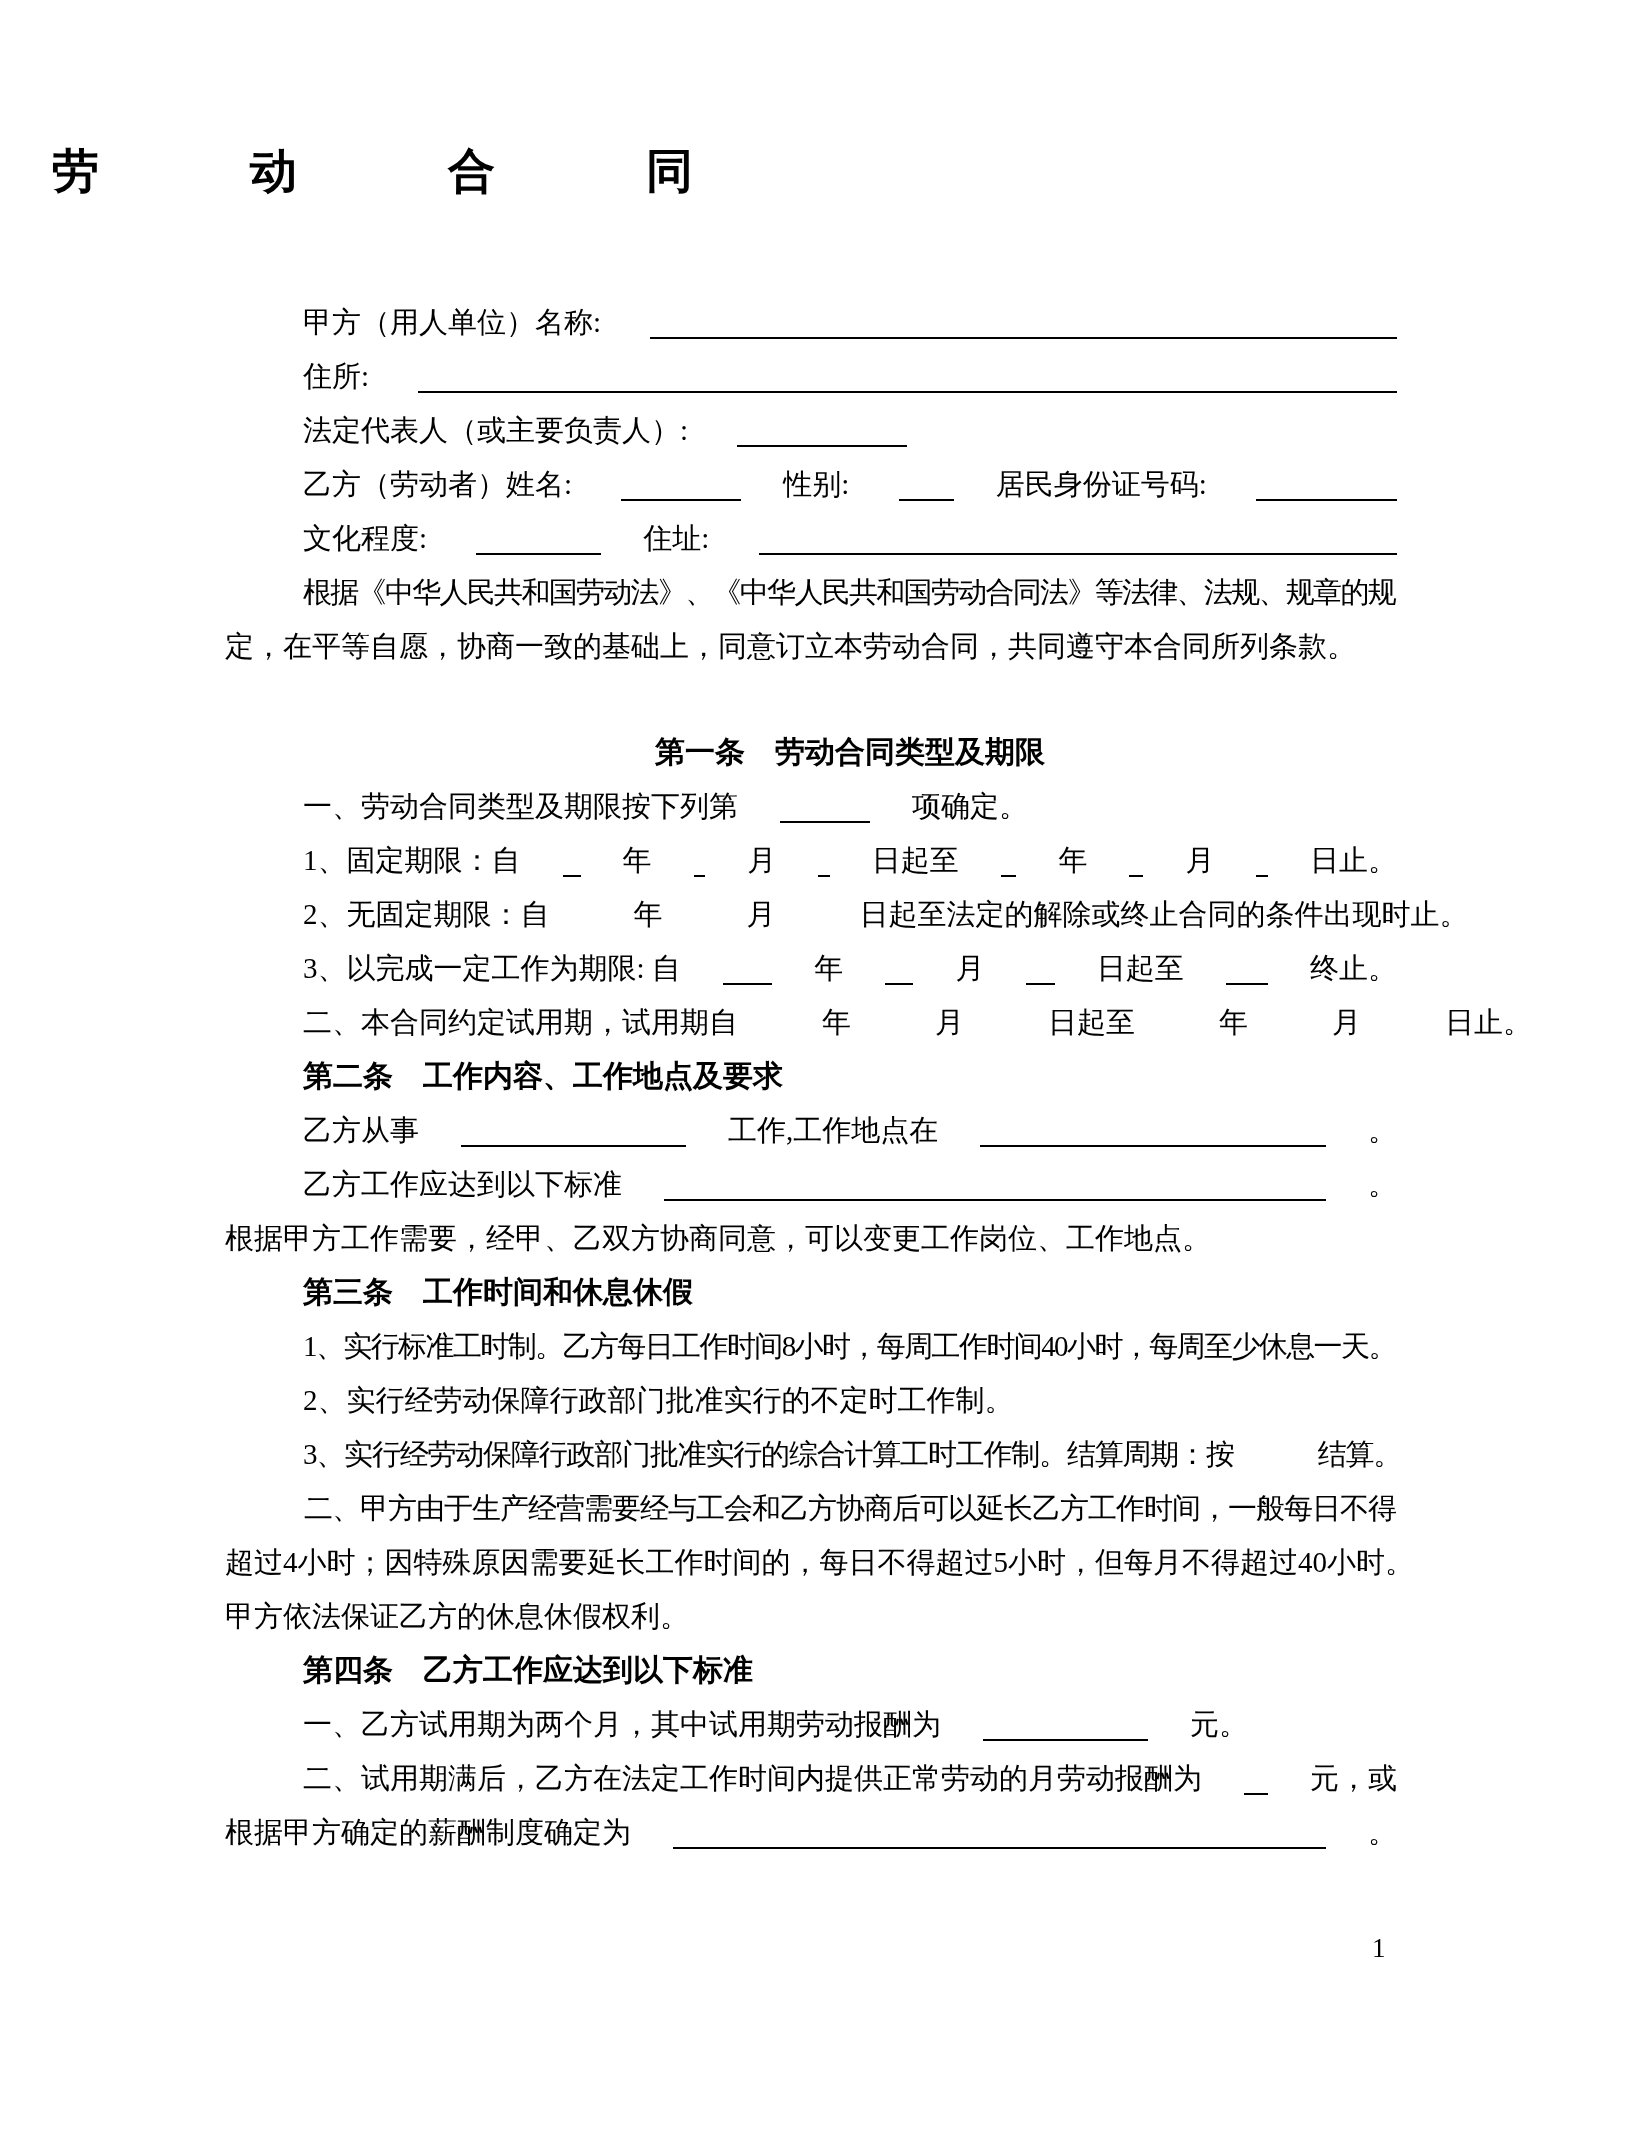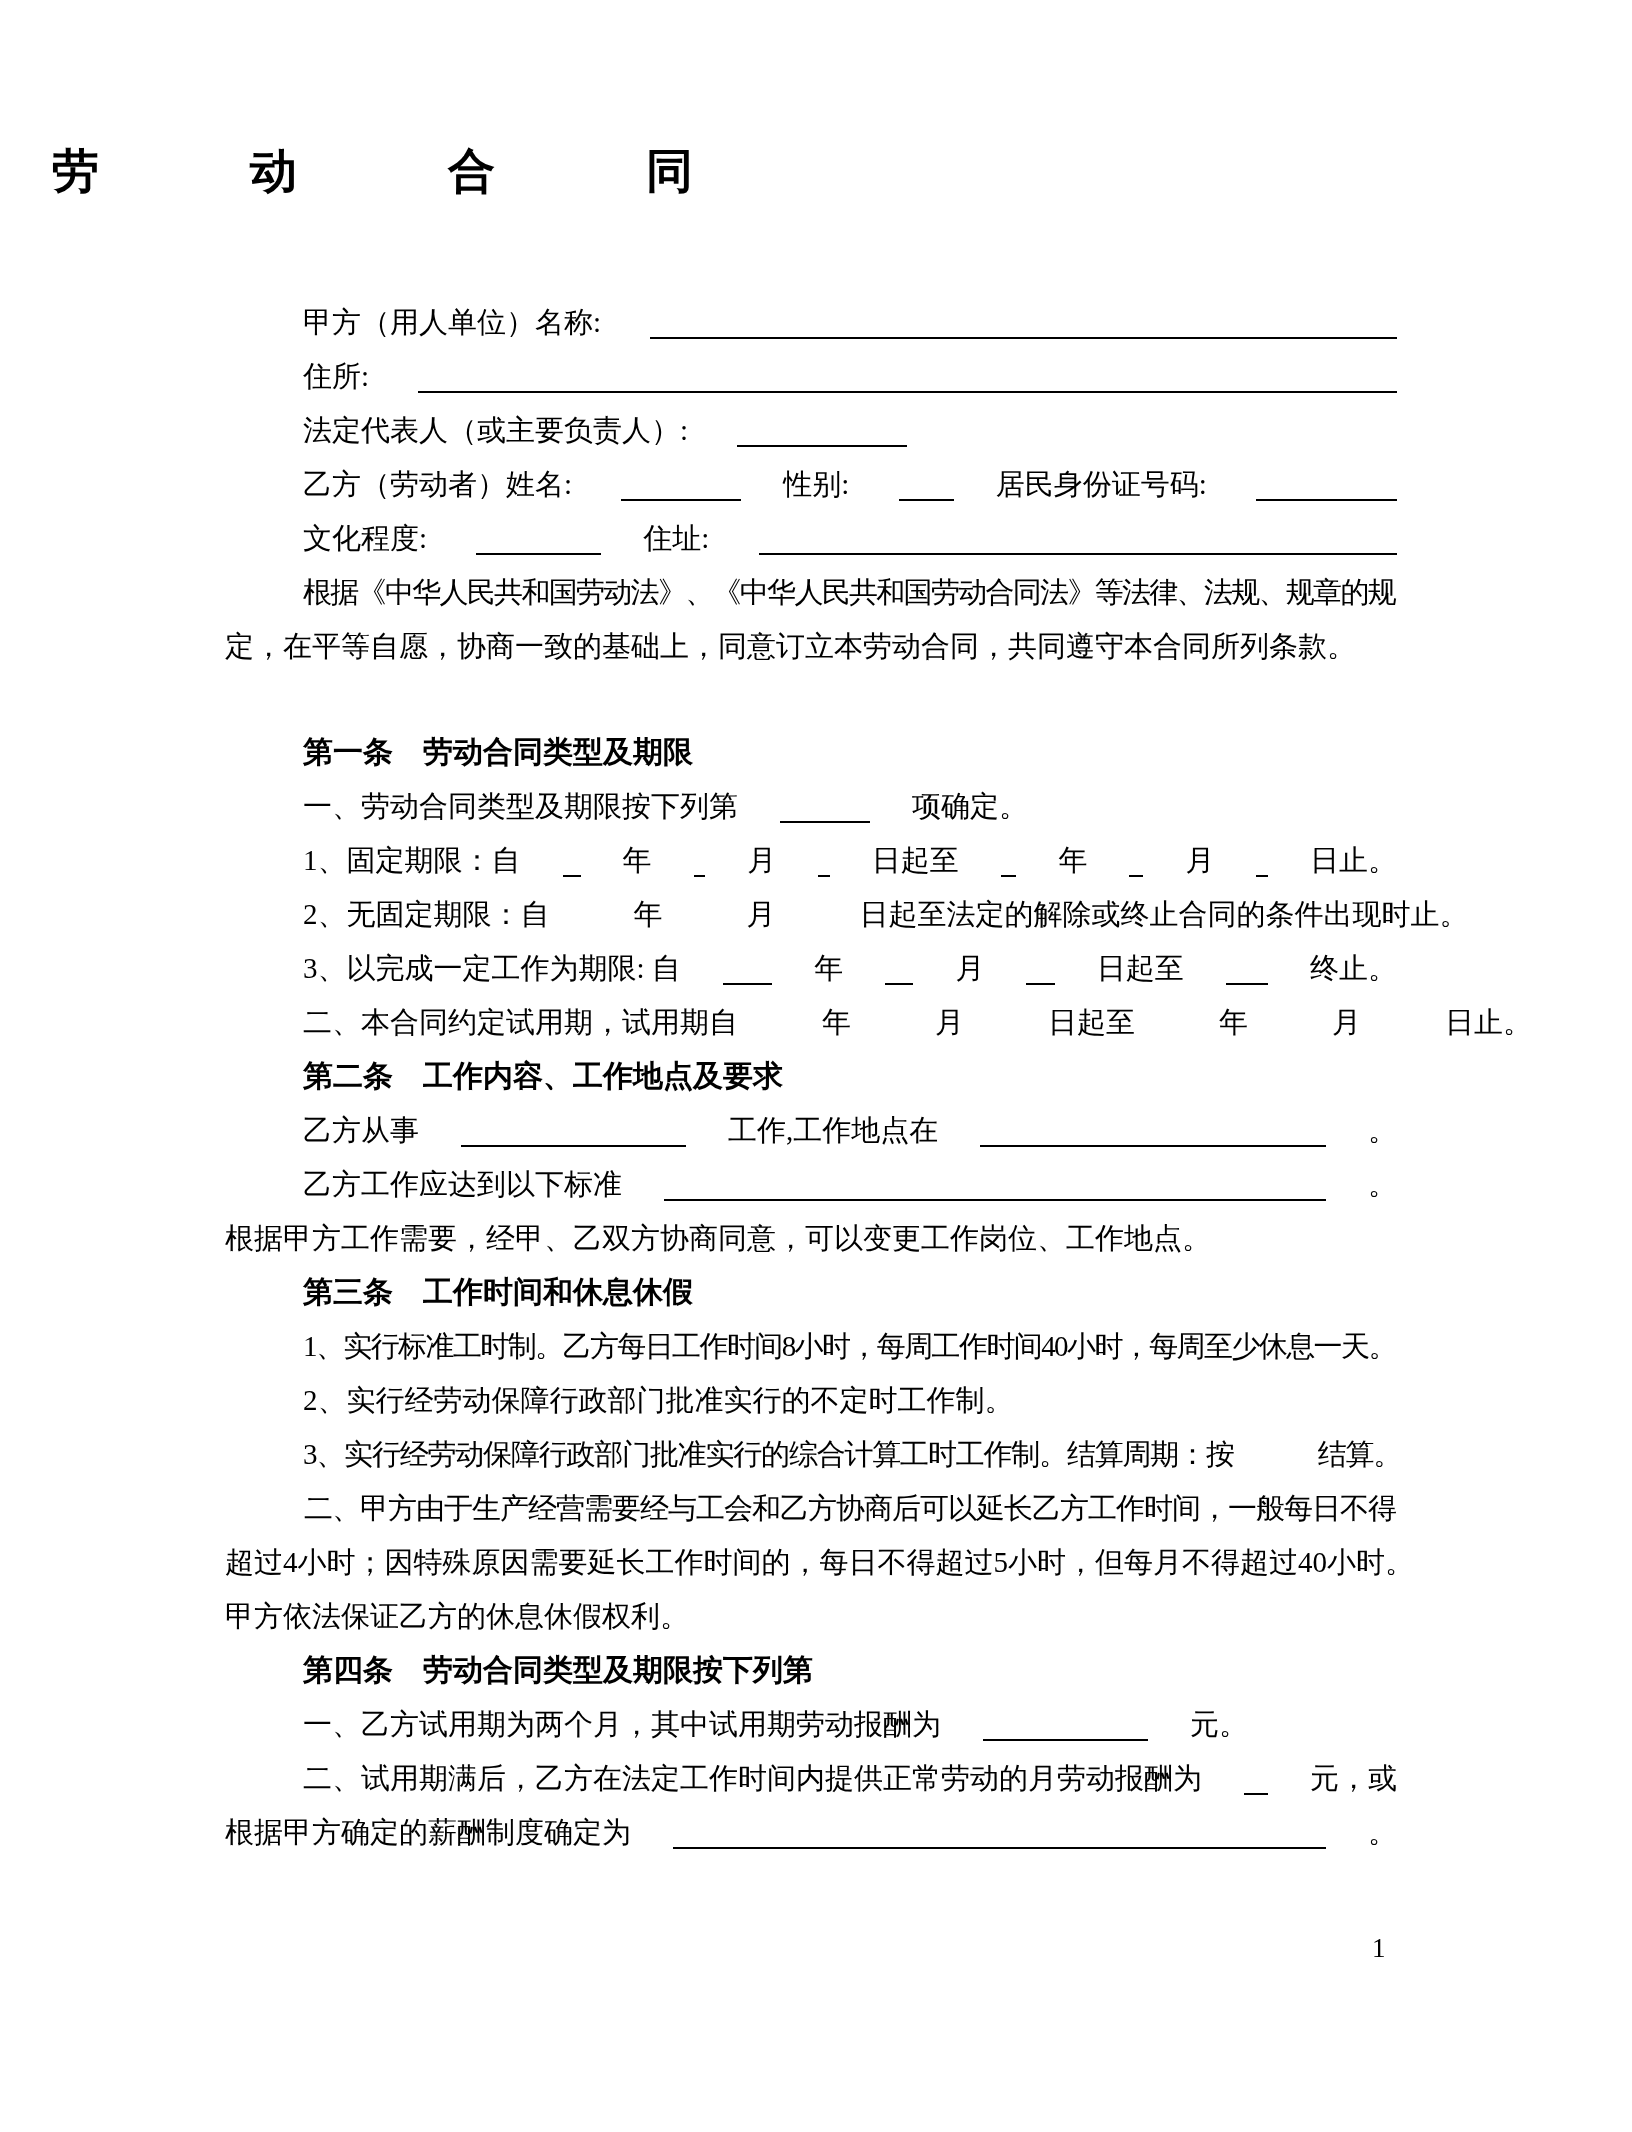--- a/index.html
+++ b/index.html
@@ -40,21 +40,21 @@
     align-items: flex-end;
     height: 54px;
     box-sizing: border-box;
     padding-bottom: 3px;
     font-size: 29px;
     line-height: 1.15;
     white-space: pre;
     gap: 42px;
   }
   .line.indent { padding-left: 78px; }
-  .line.gap { margin-top: 52px; }
+  .line.gap { margin-top: 52px; justify-content: center; }
   .line.heading {
     font-weight: bold;
     font-size: 30px;
     font-family: "Liberation Sans", sans-serif;
   }
   .t {
     flex: 0 0 auto;
     white-space: pre;
   }
   .u {
@@ -95,20 +95,20 @@
       <div class="line indent"><span class="t">乙方从事</span><span class="u" style="width: 225px;"></span><span class="t">工作,工作地点在</span><span class="u fill"></span><span class="t">。</span></div>
       <div class="line indent"><span class="t">乙方工作应达到以下标准</span><span class="u fill"></span><span class="t">。</span></div>
       <div class="line"><span class="t">根据甲方工作需要，经甲、乙双方协商同意，可以变更工作岗位、工作地点。</span></div>
       <div class="line indent heading"><span class="t">第三条　工作时间和休息休假</span></div>
       <div class="line indent" style="letter-spacing: -1.6px; text-align: center;"><span class="t">1、实行标准工时制。乙方每日工作时间8小时，每周工作时间40小时，每周至少休息一天。</span></div>
       <div class="line indent"><span class="t">2、实行经劳动保障行政部门批准实行的不定时工作制。</span></div>
       <div class="line indent" style="letter-spacing: -1.2px; text-align: center;"><span class="t">3、实行经劳动保障行政部门批准实行的综合计算工时工作制。结算周期：按</span><span class="u" style="width: 88px;"></span><span class="t">结算。</span></div>
       <div class="line indent" style="letter-spacing: -1px; justify-content: center;"><span class="t">二、甲方由于生产经营需要经与工会和乙方协商后可以延长乙方工作时间，一般每日不得</span></div>
       <div class="line"><span class="t">超过4小时；因特殊原因需要延长工作时间的，每日不得超过5小时，但每月不得超过40小时。</span></div>
       <div class="line"><span class="t">甲方依法保证乙方的休息休假权利。</span></div>
-      <div class="line indent heading"><span class="t">第四条　劳动合同类型及期限按下列第</span></div>
+      <div class="line indent heading"><span class="t">第四条　乙方工作应达到以下标准</span></div>
       <div class="line indent"><span class="t">一、乙方试用期为两个月，其中试用期劳动报酬为</span><span class="u" style="width: 165px;"></span><span class="t">元。</span></div>
       <div class="line indent"><span class="t">二、试用期满后，乙方在法定工作时间内提供正常劳动的月劳动报酬为</span><span class="u fill"></span><span class="t">元，或</span></div>
       <div class="line"><span class="t">根据甲方确定的薪酬制度确定为</span><span class="u fill"></span><span class="t">。</span></div>
     </div>
 
   <div class="page-number">1</div>
 </div>
 
 </body></html>

